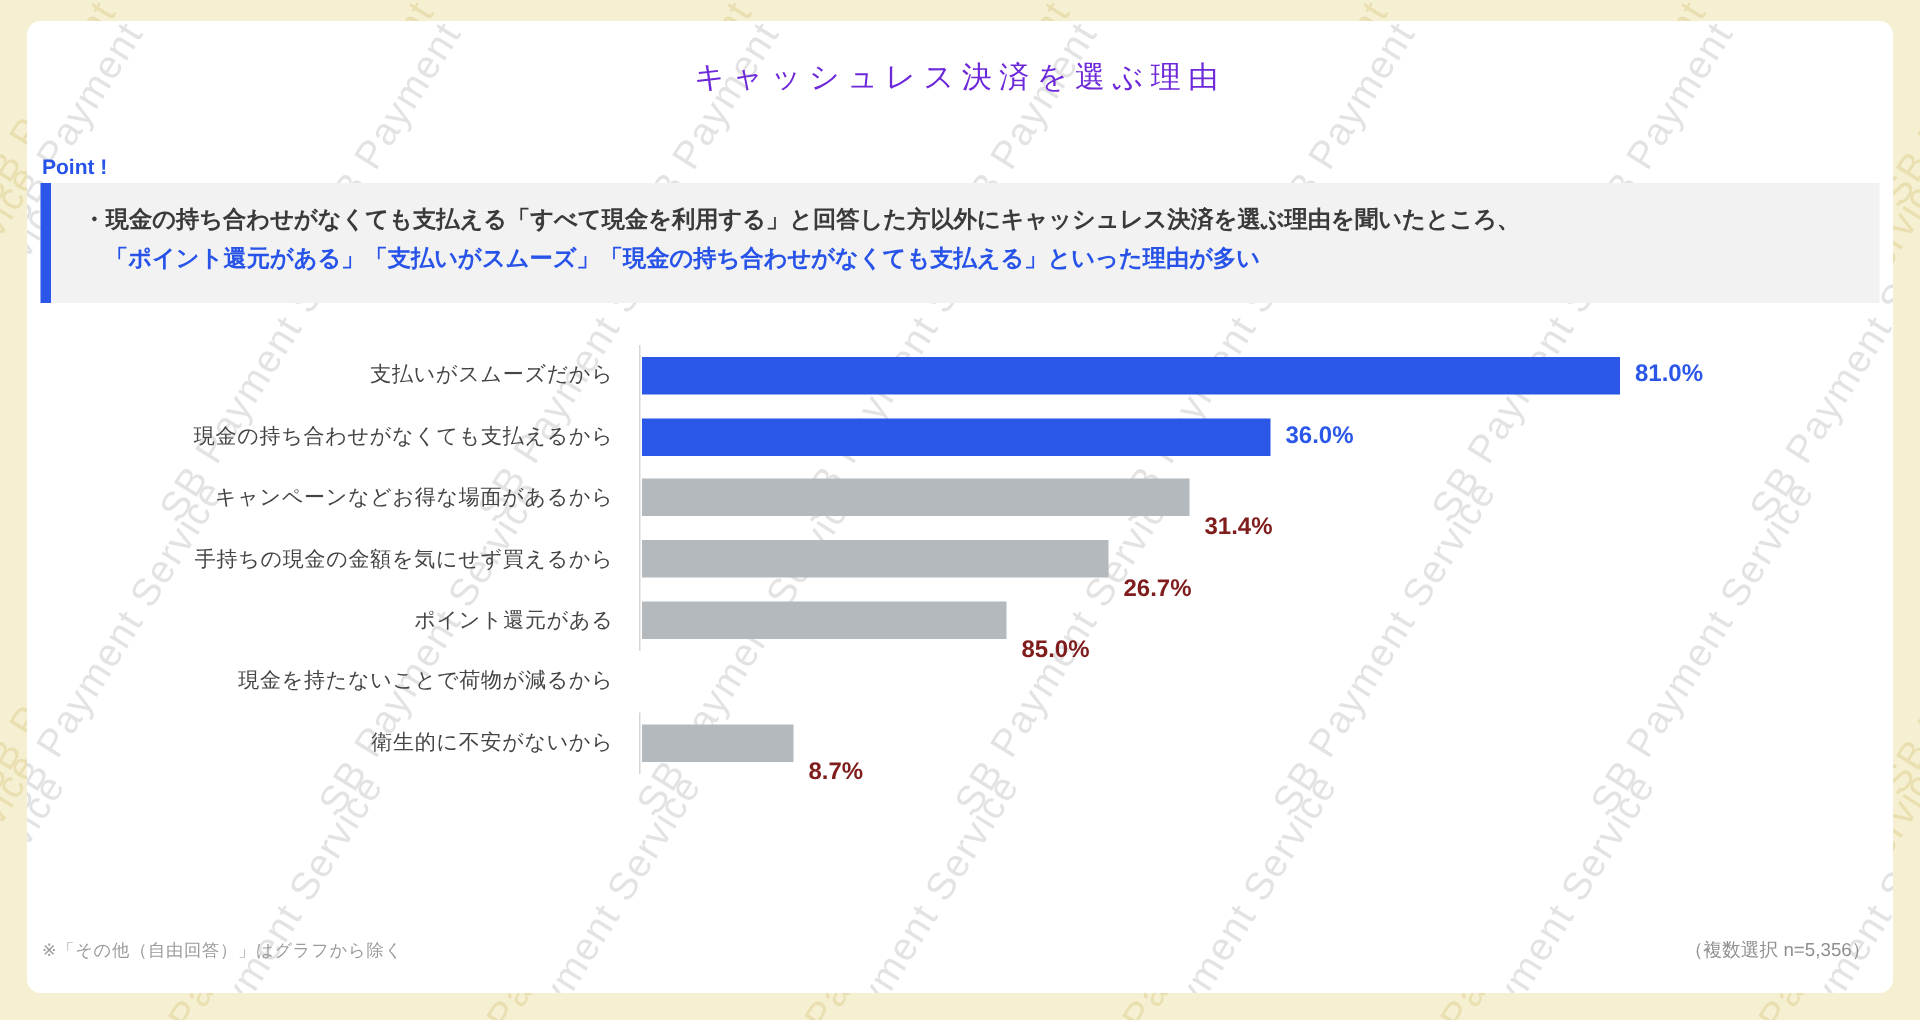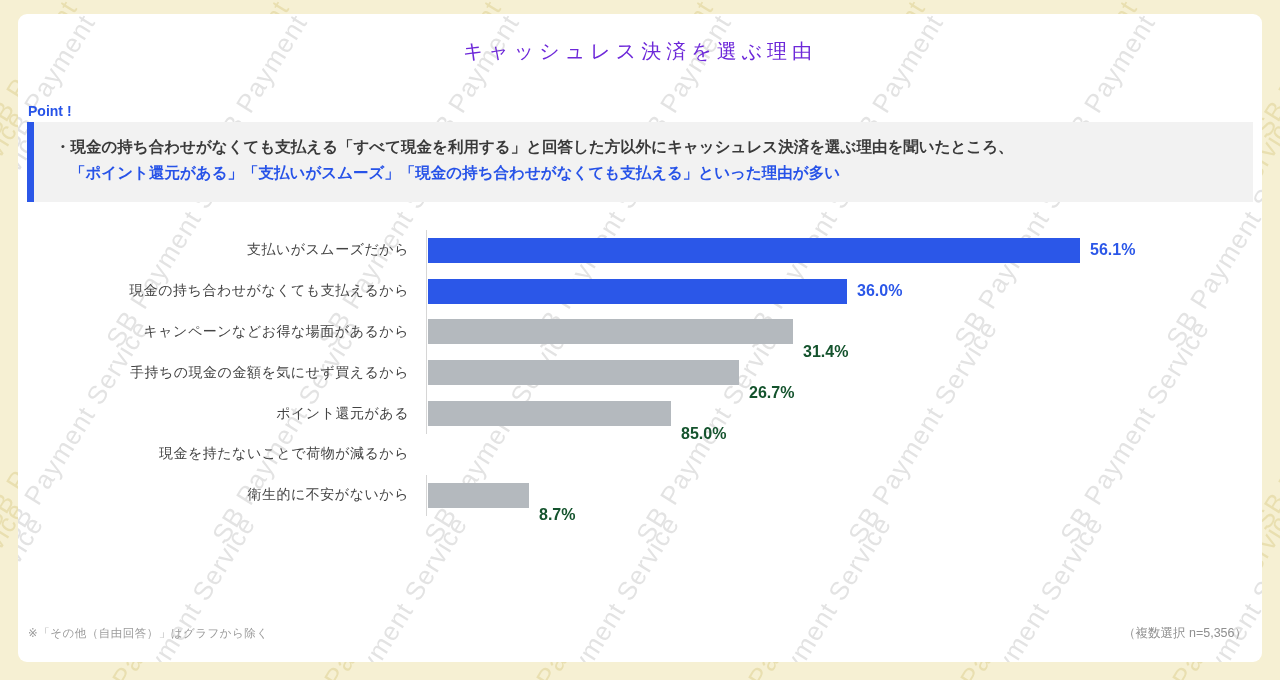--- a/index.html
+++ b/index.html
@@ -90,21 +90,21 @@
   .bar { height: 25px; flex: none; }
   .bar.hl  { background: #2b57e8; }
   .bar.def { background: #b4b9be; }
   .bar-value {
     margin-left: 10px;
     font-size: 16px;
     font-weight: bold;
     white-space: nowrap;
   }
   .bar-value.hl-text  { color: #2b57e8; }
-  .bar-value.def-text { color: #14532d; margin-top: 40px; }
+  .bar-value.def-text { color: #7f1d1d; margin-top: 40px; }
 
   
   .footnote-left {
     position: absolute;
     left: 10px; bottom: 21px;
     font-size: 11.5px;
     color: #9b9b9b;
     letter-spacing: 0.5px;
   }
   .footnote-right {
@@ -188,21 +188,21 @@
       <div class="point-line point-line2">「ポイント還元がある」「支払いがスムーズ」「現金の持ち合わせがなくても支払える」といった理由が多い</div>
     </div>
 
     <div class="chart">
       <div>
 
   <div class="bar-row">
     <div class="bar-row-label">支払いがスムーズだから</div>
     <div class="bar-area">
       <div class="bar hl" style="width: 652px;"></div>
-      <div class="bar-value hl-text">56.1%</div>
+      <div class="bar-value hl-text">81.0%</div>
     </div>
   </div>
 
   <div class="bar-row">
     <div class="bar-row-label">現金の持ち合わせがなくても支払えるから</div>
     <div class="bar-area">
       <div class="bar hl" style="width: 419px;"></div>
       <div class="bar-value hl-text">36.0%</div>
     </div>
   </div>

